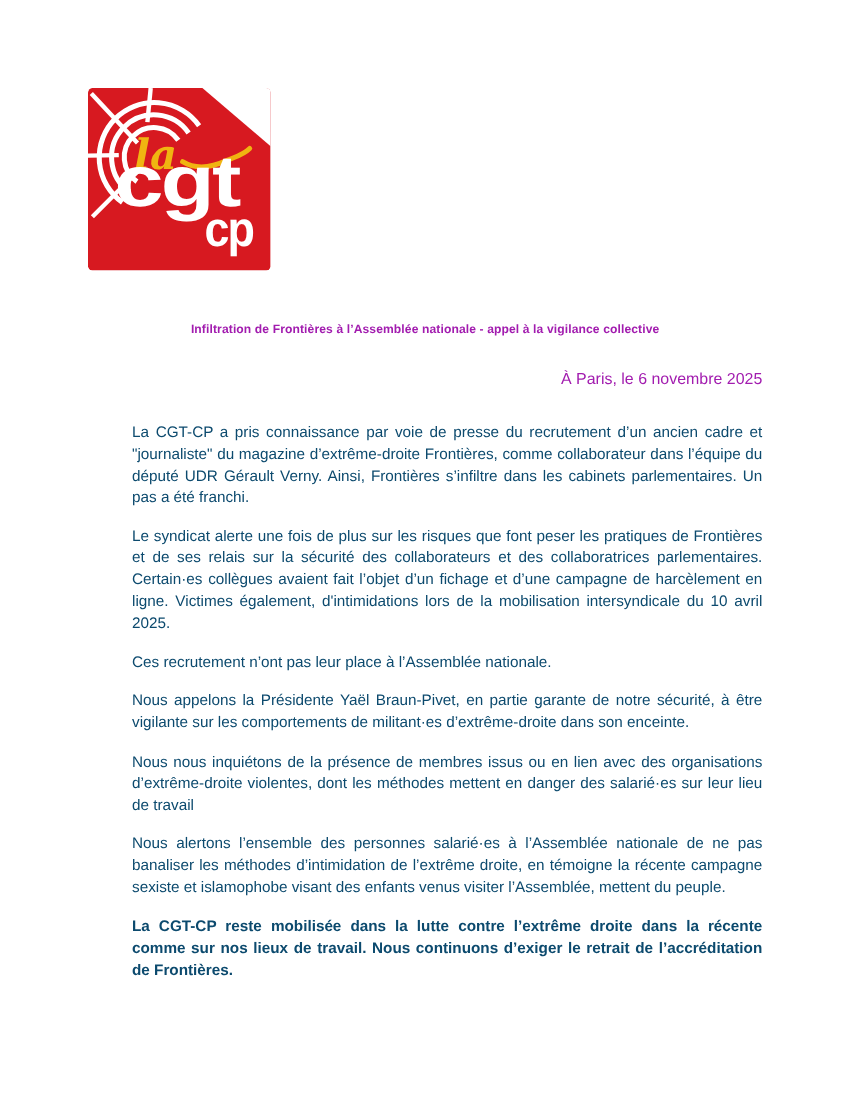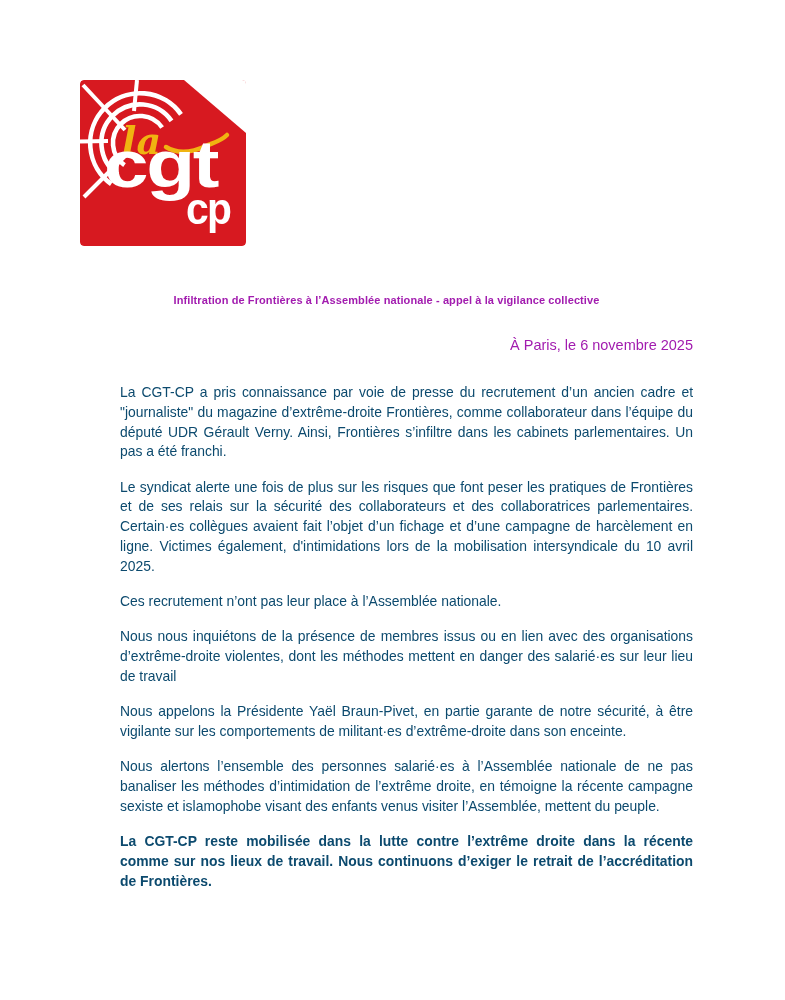--- a/index.html
+++ b/index.html
@@ -108,19 +108,19 @@
   </svg>
 
   <h1 class="title">Infiltration de Frontières à l’Assemblée nationale - appel à la vigilance collective</h1>
 
   <div class="dateline">À Paris, le 6 novembre 2025</div>
 
   <div class="body-text">
       <p>La CGT-CP a pris connaissance par voie de presse du recrutement d’un ancien cadre et "journaliste" du magazine d’extrême-droite Frontières, comme collaborateur dans l’équipe du député UDR Gérault Verny. Ainsi, Frontières s’infiltre dans les cabinets parlementaires. Un pas a été franchi.</p>
       <p>Le syndicat alerte une fois de plus sur les risques que font peser les pratiques de Frontières et de ses relais sur la sécurité des collaborateurs et des collaboratrices parlementaires. Certain·es collègues avaient fait l’objet d’un fichage et d’une campagne de harcèlement en ligne. Victimes également, d'intimidations lors de la mobilisation intersyndicale du 10 avril 2025.</p>
       <p>Ces recrutement n’ont pas leur place à l’Assemblée nationale.</p>
+      <p>Nous appelons la Présidente Yaël Braun-Pivet, en partie garante de notre sécurité, à être vigilante sur les comportements de militant·es d’extrême-droite dans son enceinte.</p>
       <p>Nous nous inquiétons de la présence de membres issus ou en lien avec des organisations d’extrême-droite violentes, dont les méthodes mettent en danger des salarié·es sur leur lieu de travail</p>
-      <p>Nous appelons la Présidente Yaël Braun-Pivet, en partie garante de notre sécurité, à être vigilante sur les comportements de militant·es d’extrême-droite dans son enceinte.</p>
       <p>Nous alertons l’ensemble des personnes salarié·es à l’Assemblée nationale de ne pas banaliser les méthodes d’intimidation de l’extrême droite, en témoigne la récente campagne sexiste et islamophobe visant des enfants venus visiter l’Assemblée, mettent du peuple.</p>
       <p class="bold">La CGT-CP reste mobilisée dans la lutte contre l’extrême droite dans la récente comme sur nos lieux de travail. Nous continuons d’exiger le retrait de l’accréditation de Frontières.</p>
     </div>
 
 </div>
 
 </body></html>

